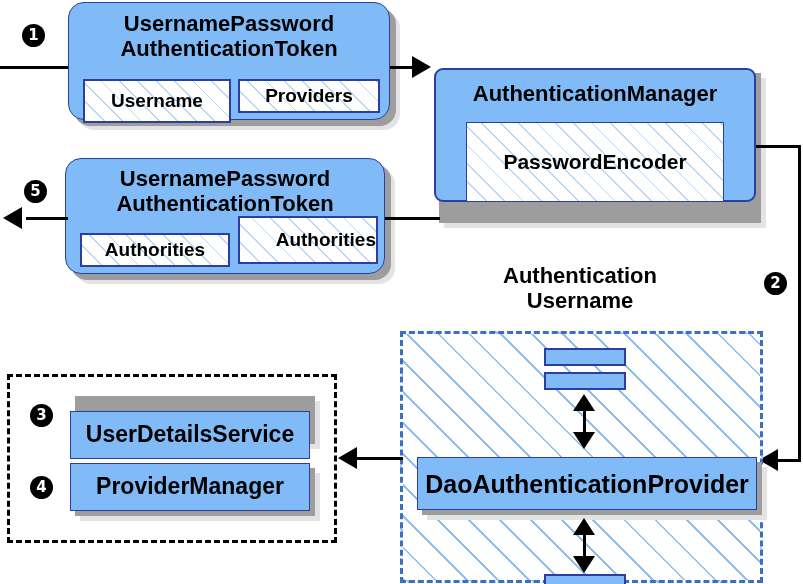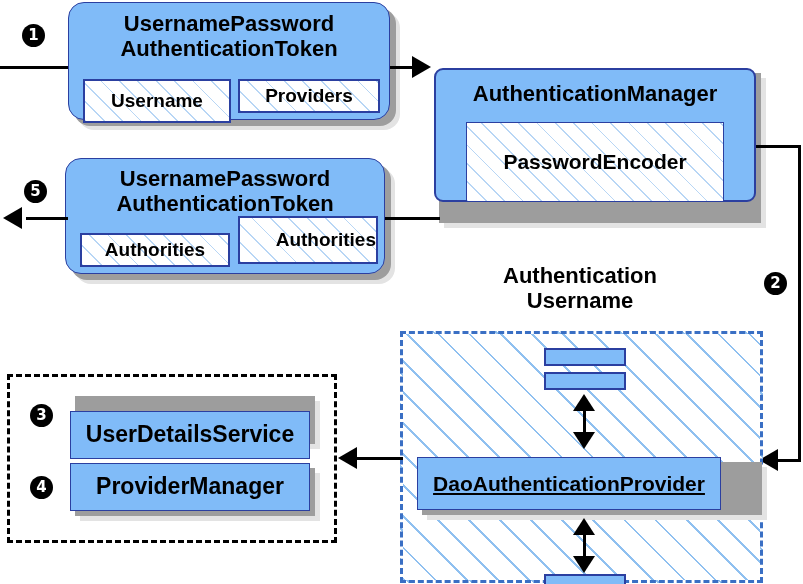--- a/index.html
+++ b/index.html
@@ -241,21 +241,21 @@
 
     <div class="mini-bar" style="left:141px; top:14px; width:82px; height:18px;"></div>
     <div class="mini-bar" style="left:141px; top:38px; width:82px; height:18px;"></div>
 
     <div class="line-v" style="left:180px; top:68px; height:38px;"></div>
     <div class="arrow arrow-up" style="left:170px; top:60px;"></div>
     <div class="arrow arrow-down" style="left:170px; top:98px;"></div>
 
     <div class="shadow-light abs" style="left:24px; top:133px; width:340px; height:53px;"></div>
     <div class="shadow-dark abs" style="left:19px; top:128px; width:340px; height:53px;"></div>
-    <div class="blue-box" style="left:14px; top:123px; width:304px; height:53px; font-size:21px; border:1px solid #2b3fa0;text-decoration:underline;">
+    <div class="blue-box" style="left:14px; top:123px; width:340px; height:53px; font-size:25px; border:1px solid #2b3fa0;">
       <span>DaoAuthenticationProvider</span>
     </div>
 
     <div class="line-v" style="left:180px; top:192px; height:38px;"></div>
     <div class="arrow arrow-up" style="left:170px; top:184px;"></div>
     <div class="arrow arrow-down" style="left:170px; top:222px;"></div>
 
     <div class="mini-bar" style="left:141px; top:240px; width:82px; height:18px;"></div>
 
   </div>

